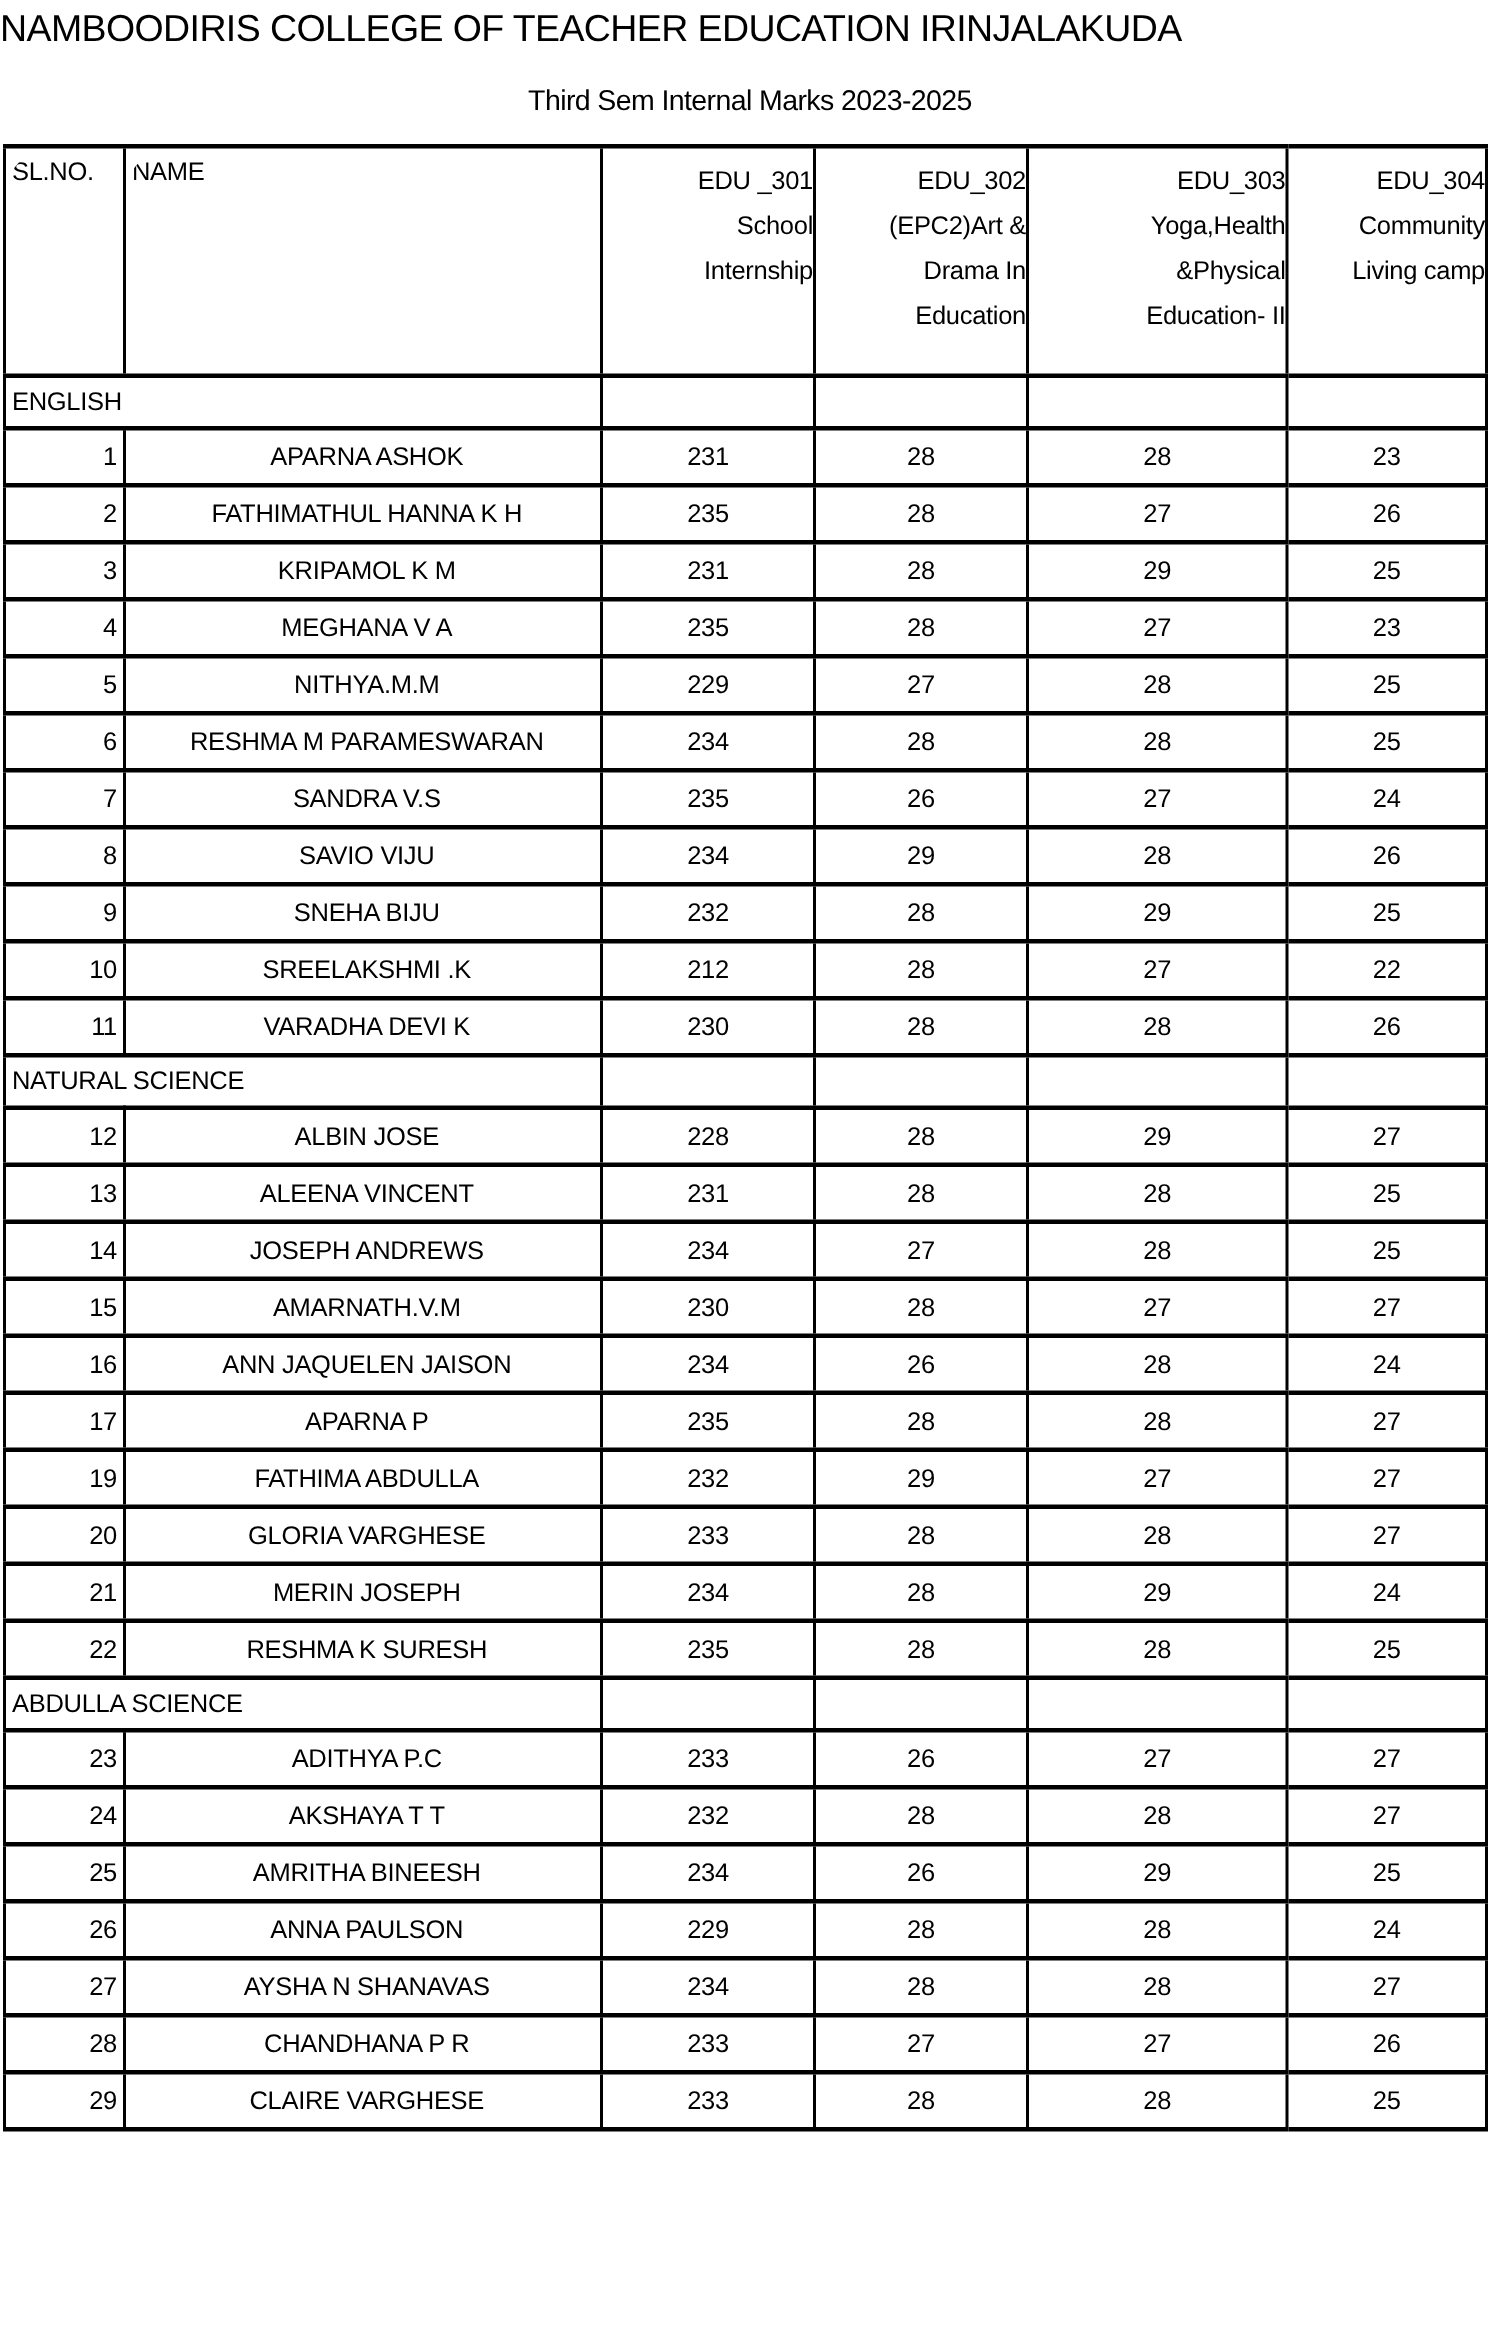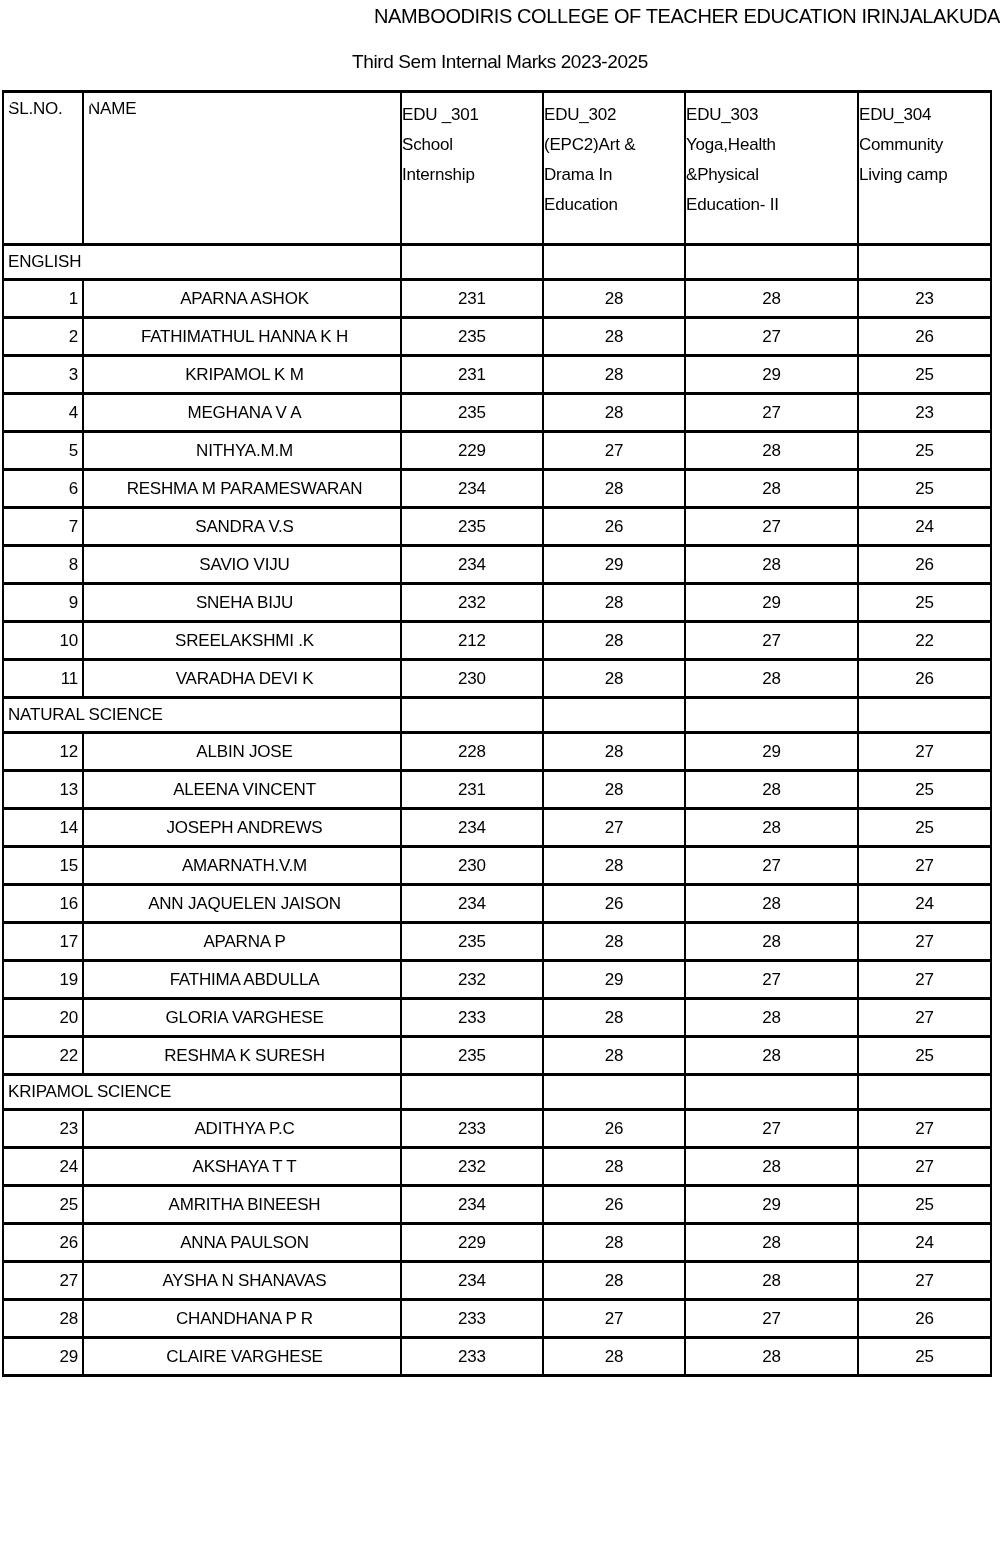--- a/index.html
+++ b/index.html
@@ -4,26 +4,25 @@
 <style>
   * { box-sizing: border-box; margin: 0; padding: 0; }
   html, body {
     width: 1000px;
     background: #ffffff;
     color: #000000;
     font-family: "Liberation Sans", sans-serif;
   }
   body { height: 1551px; overflow: hidden; }
   .title {
-    text-align: right;
-    font-size: 20px;
+    text-align: left;
+    font-size: 25px;
     margin-top: 5px;
     letter-spacing: -0.4px;
     white-space: nowrap;
-    margin-left: 46px;
   }
   .subtitle {
     text-align: center;
     font-size: 19px;
     margin-top: 23px;
     letter-spacing: -0.4px;
   }
   table.marks {
     border-collapse: collapse;
     table-layout: fixed;
@@ -43,21 +42,21 @@
     vertical-align: top;
     font-weight: normal;
     padding-top: 6px;
   }
   th.h-left {
     text-align: left;
     padding-left: 4px;
     border-radius: 28px;
   }
   th.h-center {
-    text-align: left;
+    text-align: right;
     white-space: pre-line;
     line-height: 30px;
     padding-top: 7px;
   }
   tbody td { height: 38px; vertical-align: middle; }
   tr.section-row td { height: 35px; }
   td.seclabel { text-align: left; padding-left: 4px; }
   td.sl { text-align: right; padding-right: 4px; }
   td.name { text-align: center; padding-left: 5px; }
   td.mark { text-align: center; }
@@ -259,29 +258,37 @@
         </tr>
         <tr>
           <td class="sl">20</td>
           <td class="name">GLORIA VARGHESE</td>
           <td class="mark">233</td>
           <td class="mark">28</td>
           <td class="mark">28</td>
           <td class="mark">27</td>
         </tr>
         <tr>
+          <td class="sl">21</td>
+          <td class="name">MERIN JOSEPH</td>
+          <td class="mark">234</td>
+          <td class="mark">28</td>
+          <td class="mark">29</td>
+          <td class="mark">24</td>
+        </tr>
+        <tr>
           <td class="sl">22</td>
           <td class="name">RESHMA K SURESH</td>
           <td class="mark">235</td>
           <td class="mark">28</td>
           <td class="mark">28</td>
           <td class="mark">25</td>
         </tr>
         <tr class="section-row">
-          <td colspan="2" class="seclabel">KRIPAMOL SCIENCE</td>
+          <td colspan="2" class="seclabel">ABDULLA SCIENCE</td>
           <td class="mark"></td>
           <td class="mark"></td>
           <td class="mark"></td>
           <td class="mark"></td>
         </tr>
         <tr>
           <td class="sl">23</td>
           <td class="name">ADITHYA P.C</td>
           <td class="mark">233</td>
           <td class="mark">26</td>

